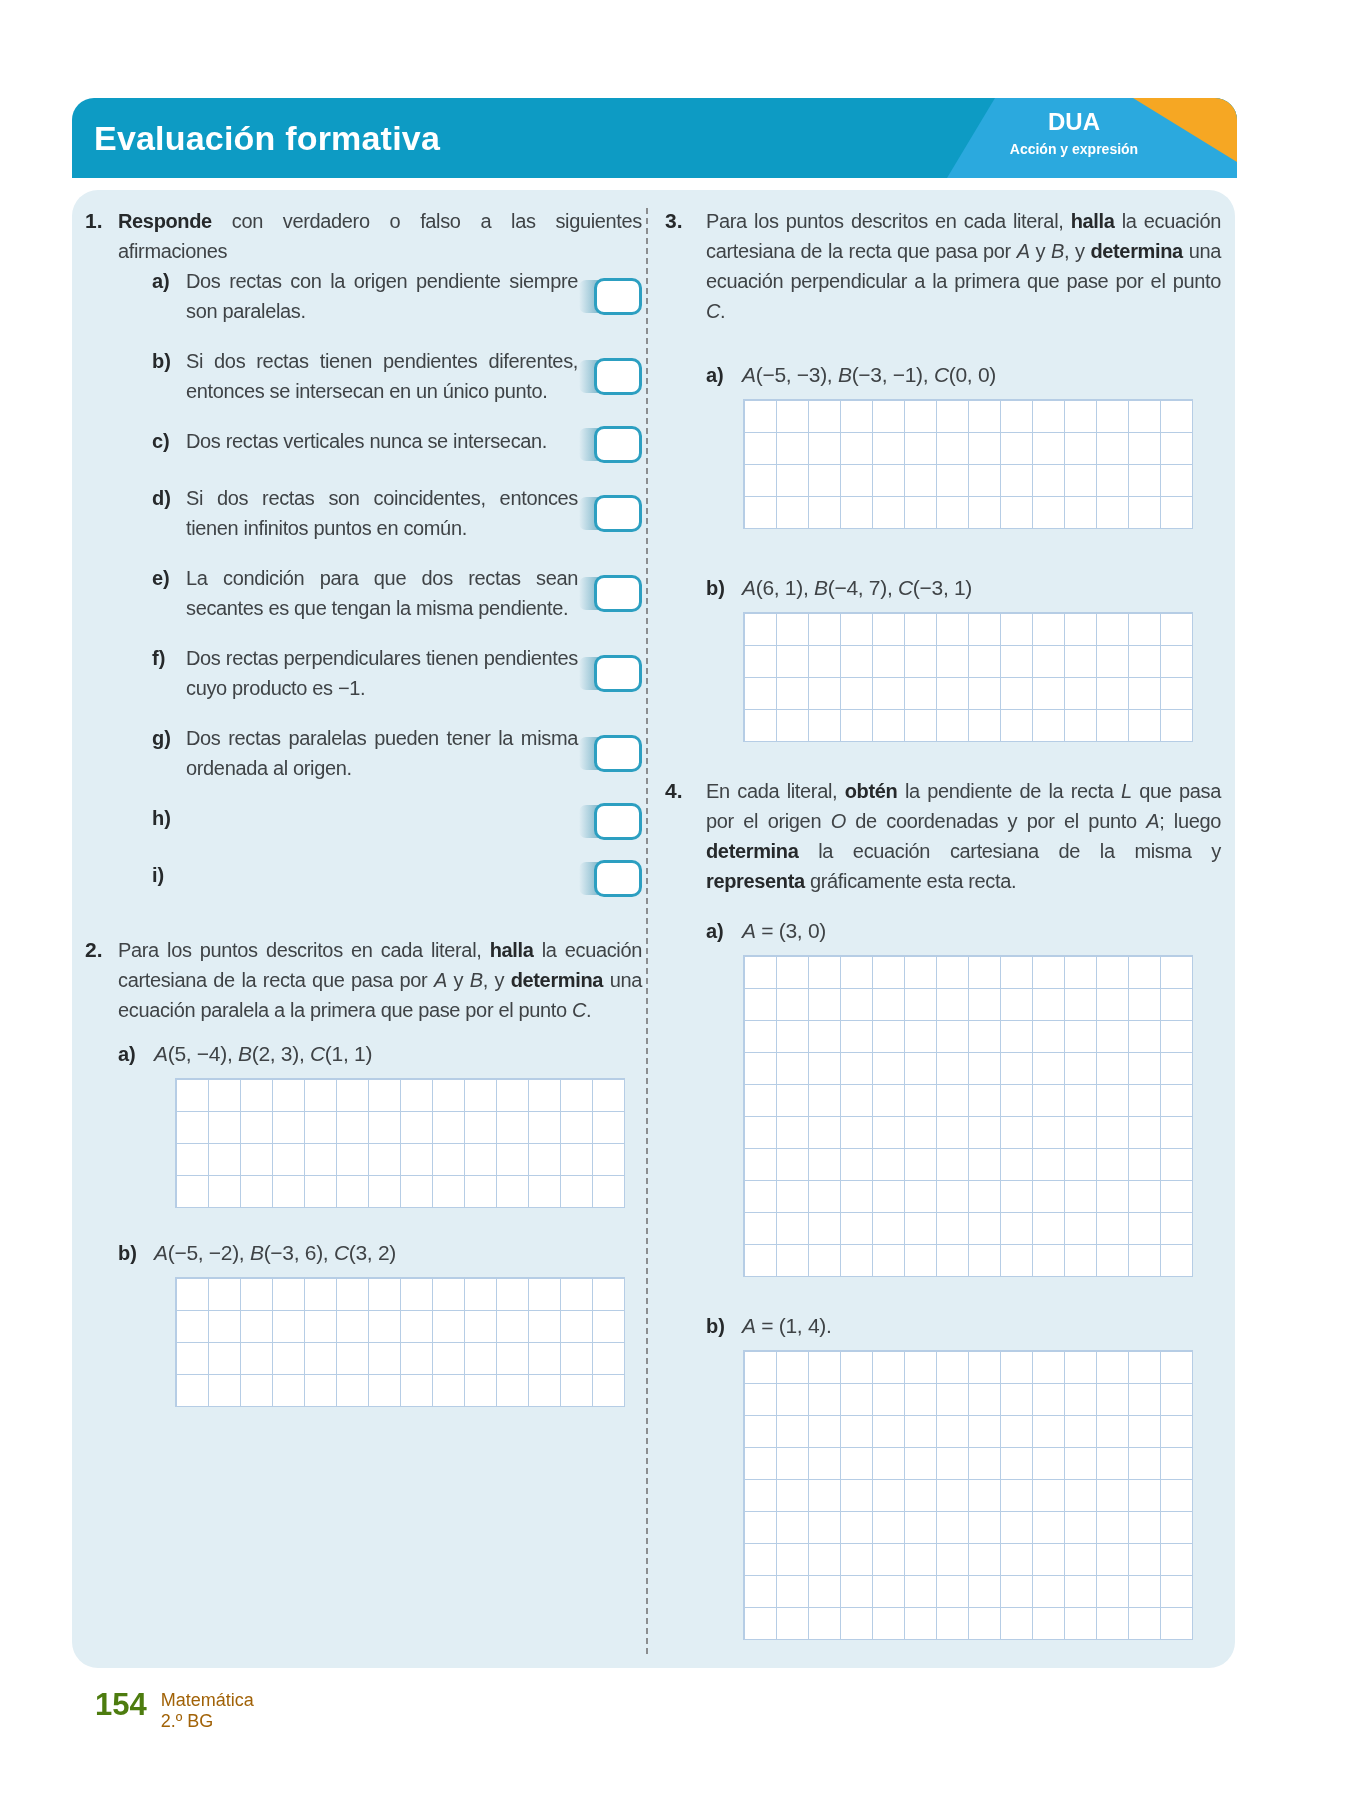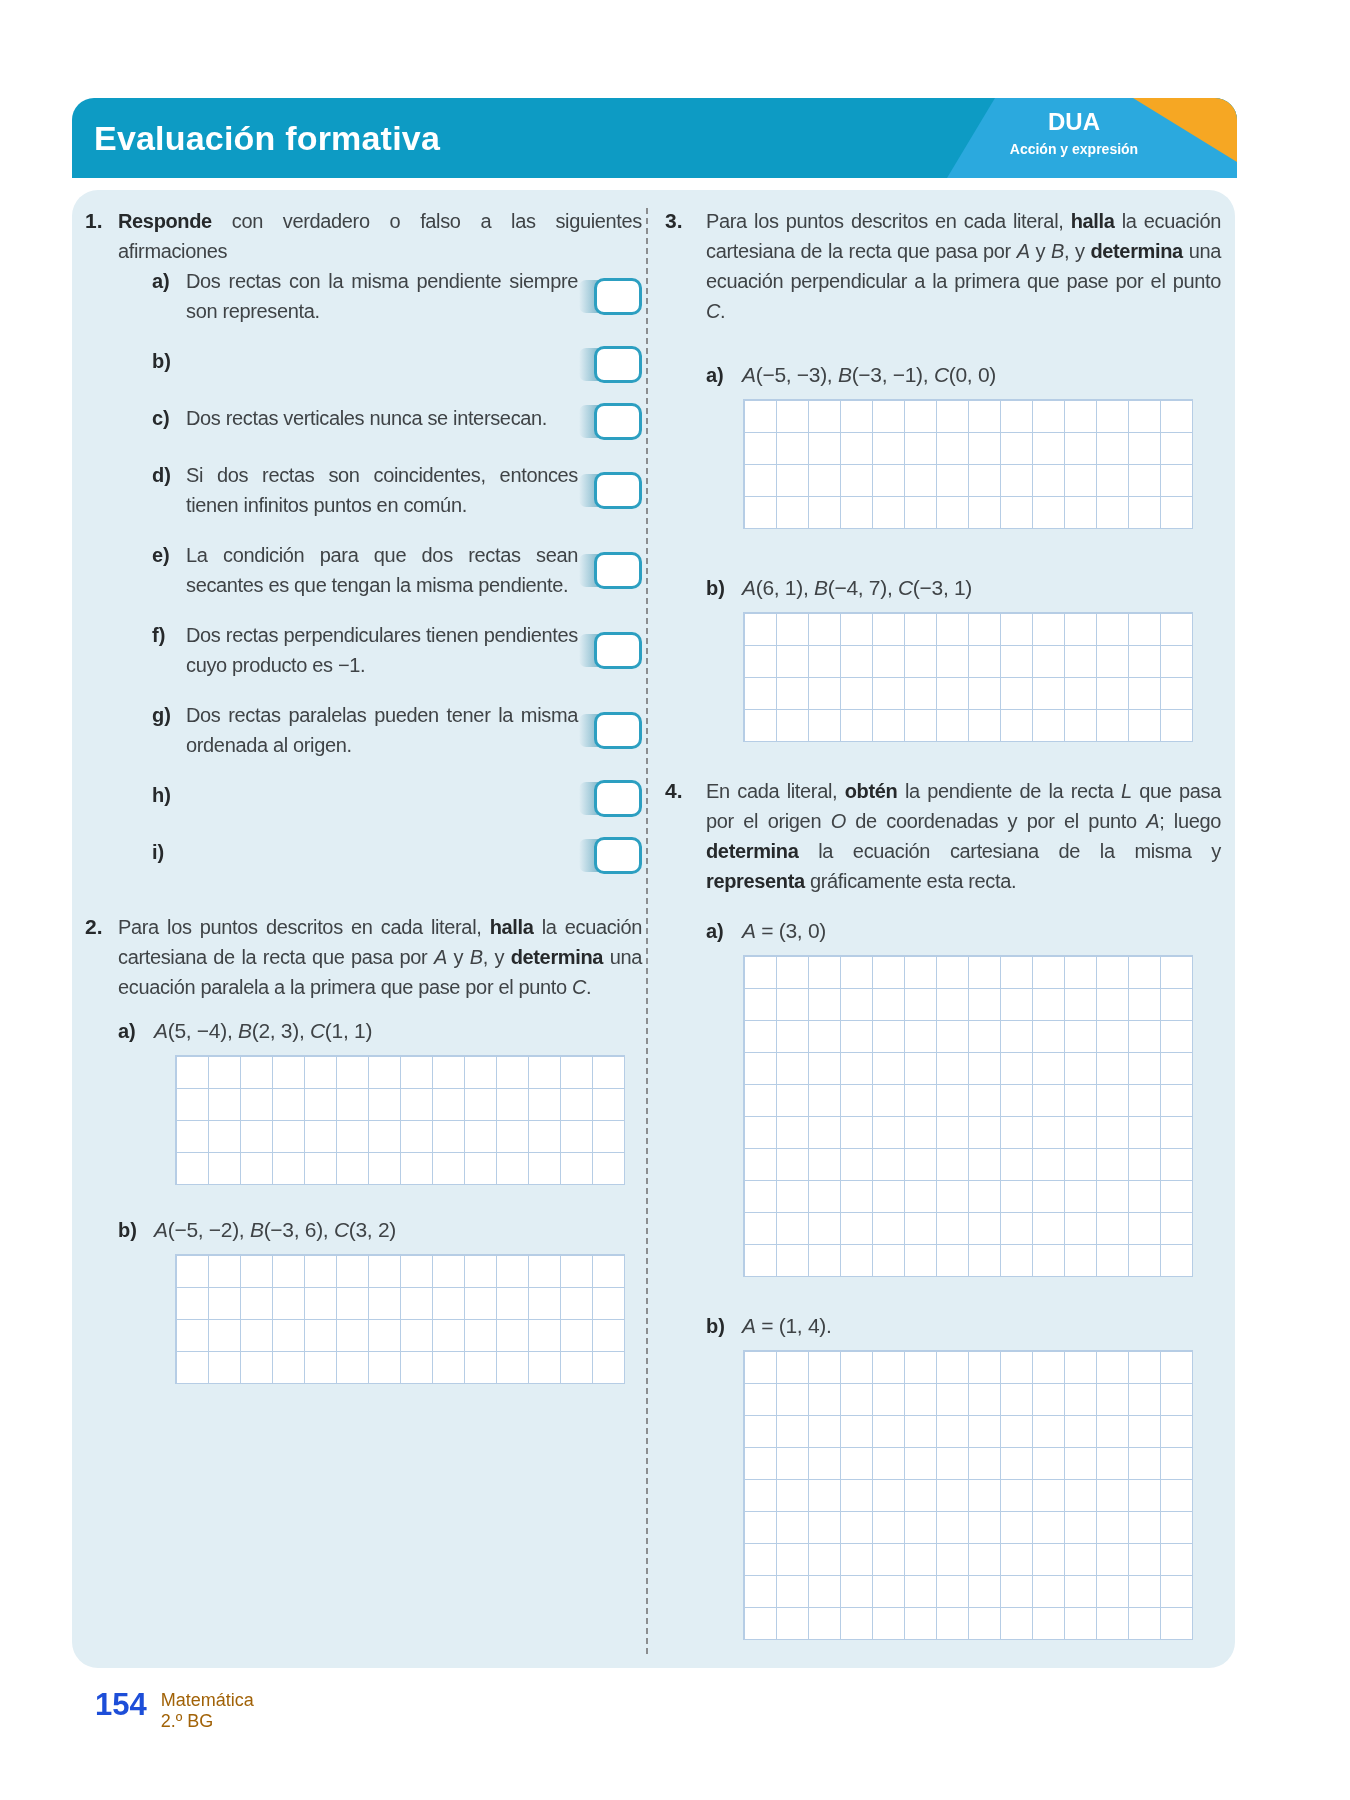--- a/index.html
+++ b/index.html
@@ -90,21 +90,21 @@
   .sub-3b{margin-top:44px;}
   .g-3b{margin-top:9px;}
   .q4{margin-top:34px;}
   .sub-4a{margin-top:20px;}
   .g-4a{margin-top:9px;}
   .sub-4b{margin-top:34px;}
   .g-4b{margin-top:9px;}
 
   
   .footer{position:absolute;left:95px;top:1688px;display:flex;align-items:flex-start;}
-  .page-number{font-size:31px;font-weight:700;color:#1d4ed8;line-height:34px;}
+  .page-number{font-size:31px;font-weight:700;color:#4d7c0f;line-height:34px;}
   .footer-meta{margin-left:14px;color:#a16207;font-size:18px;line-height:21px;padding-top:2px;}
 </style>
 </head>
 <body>
 
 <div class="header">
   <div class="header-title">Evaluación formativa</div>
   <div class="dua-badge"></div>
   <div class="corner-accent"></div>
   <div class="dua-text">
@@ -117,28 +117,29 @@
 
   <div class="col-left">
 
     <div class="q">
       <div class="qnum">1.</div>
       <div class="qbody">
         <div class="intro q1-intro"><span class="b">Responde</span><span> con verdadero o falso a las siguientes afirmaciones</span></div>
 
         <div class="item">
           <div class="item-letter">a)</div>
-          <div class="item-text"><span>Dos rectas con la misma pendiente siempre son representa.</span></div>
+          <div class="item-text"><span>Dos rectas con la origen pendiente siempre son paralelas.</span></div>
           <div class="cbox">
               <span class="cbox-tail"></span>
               <span class="cbox-frame"></span>
             </div>
         </div>
         <div class="item">
           <div class="item-letter">b)</div>
+          <div class="item-text"><span>Si dos rectas tienen pendientes diferentes, entonces se intersecan en un único punto.</span></div>
           <div class="cbox">
               <span class="cbox-tail"></span>
               <span class="cbox-frame"></span>
             </div>
         </div>
         <div class="item">
           <div class="item-letter">c)</div>
           <div class="item-text"><span>Dos rectas verticales nunca se inter­secan.</span></div>
           <div class="cbox">
               <span class="cbox-tail"></span>

